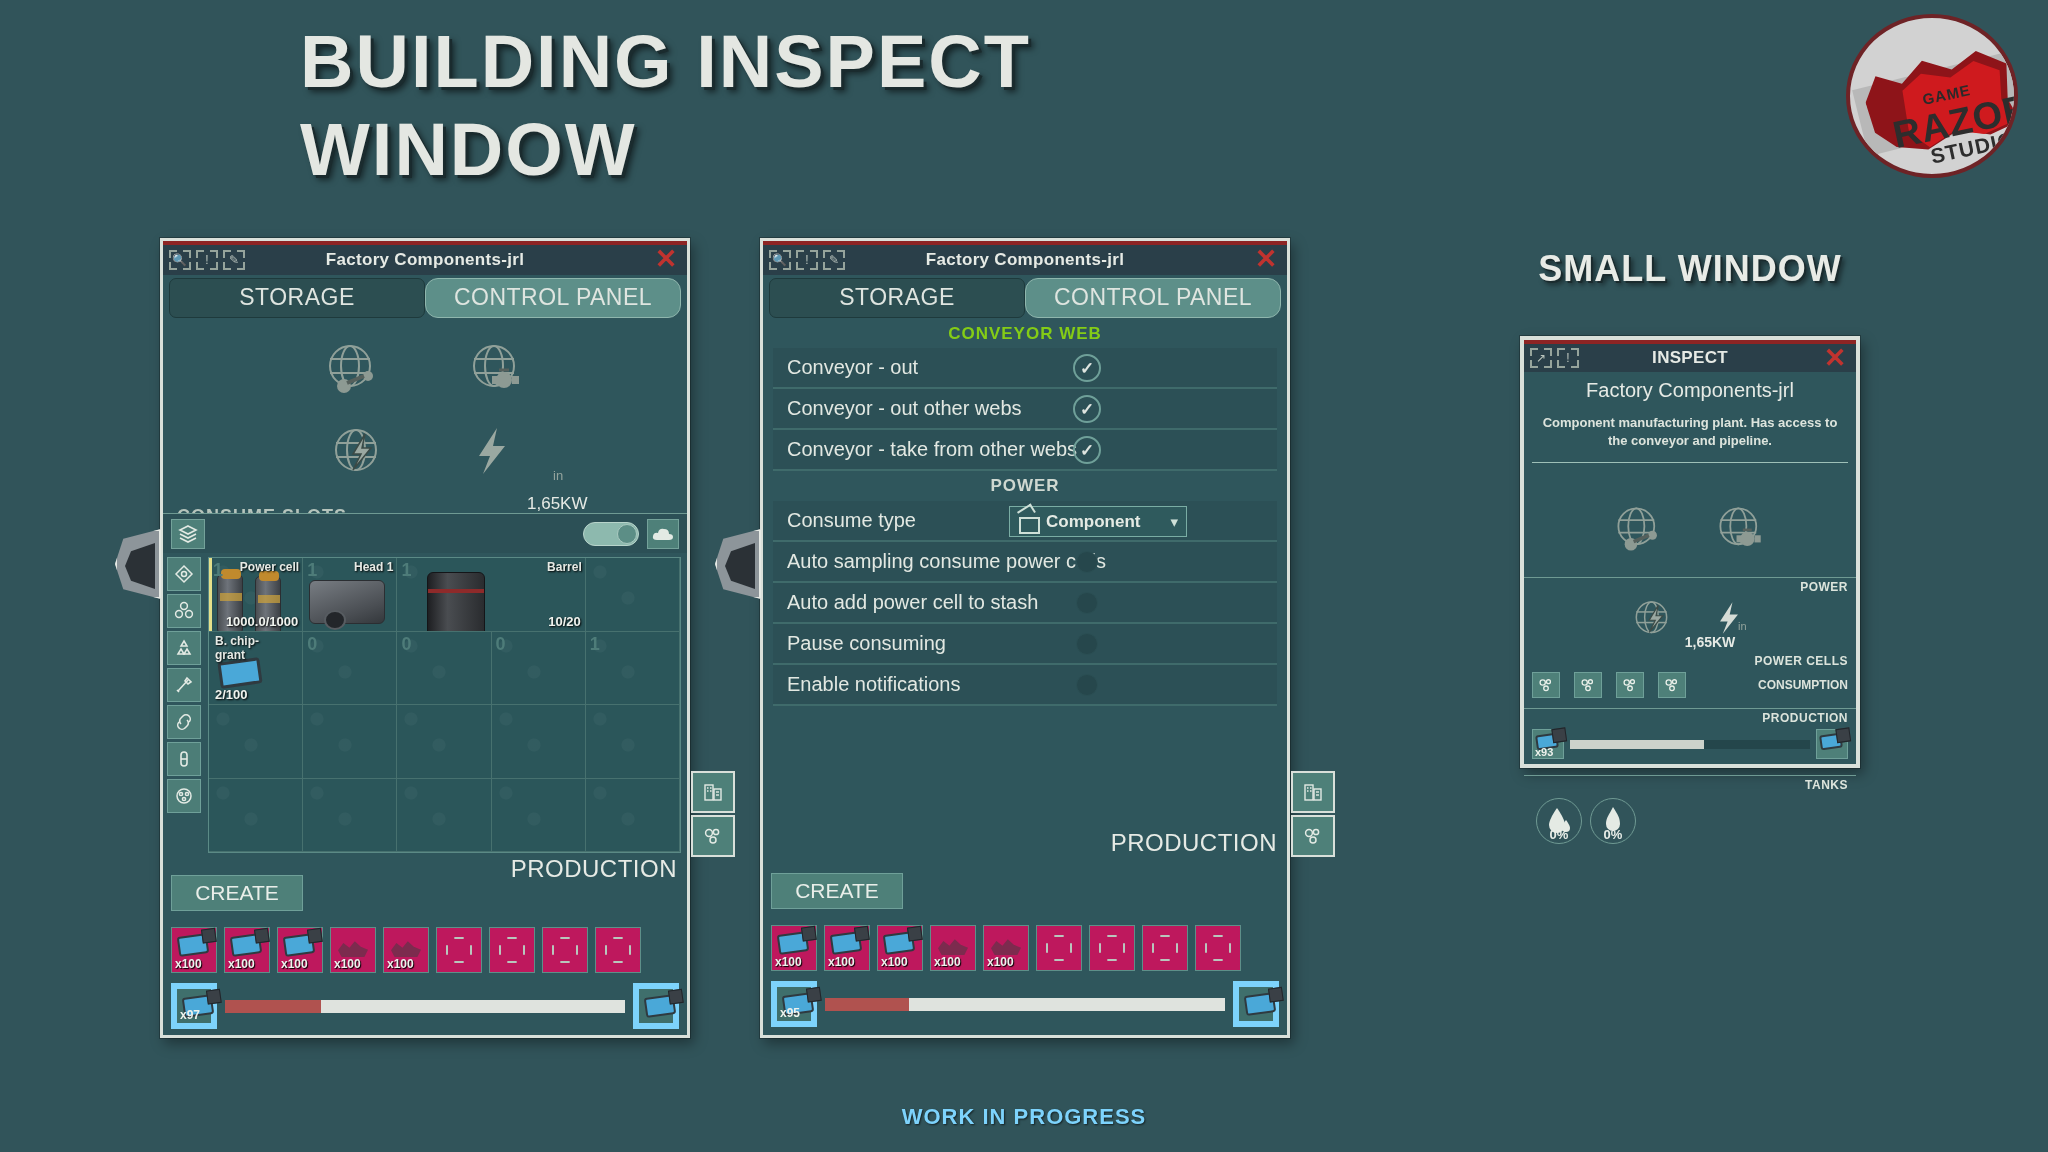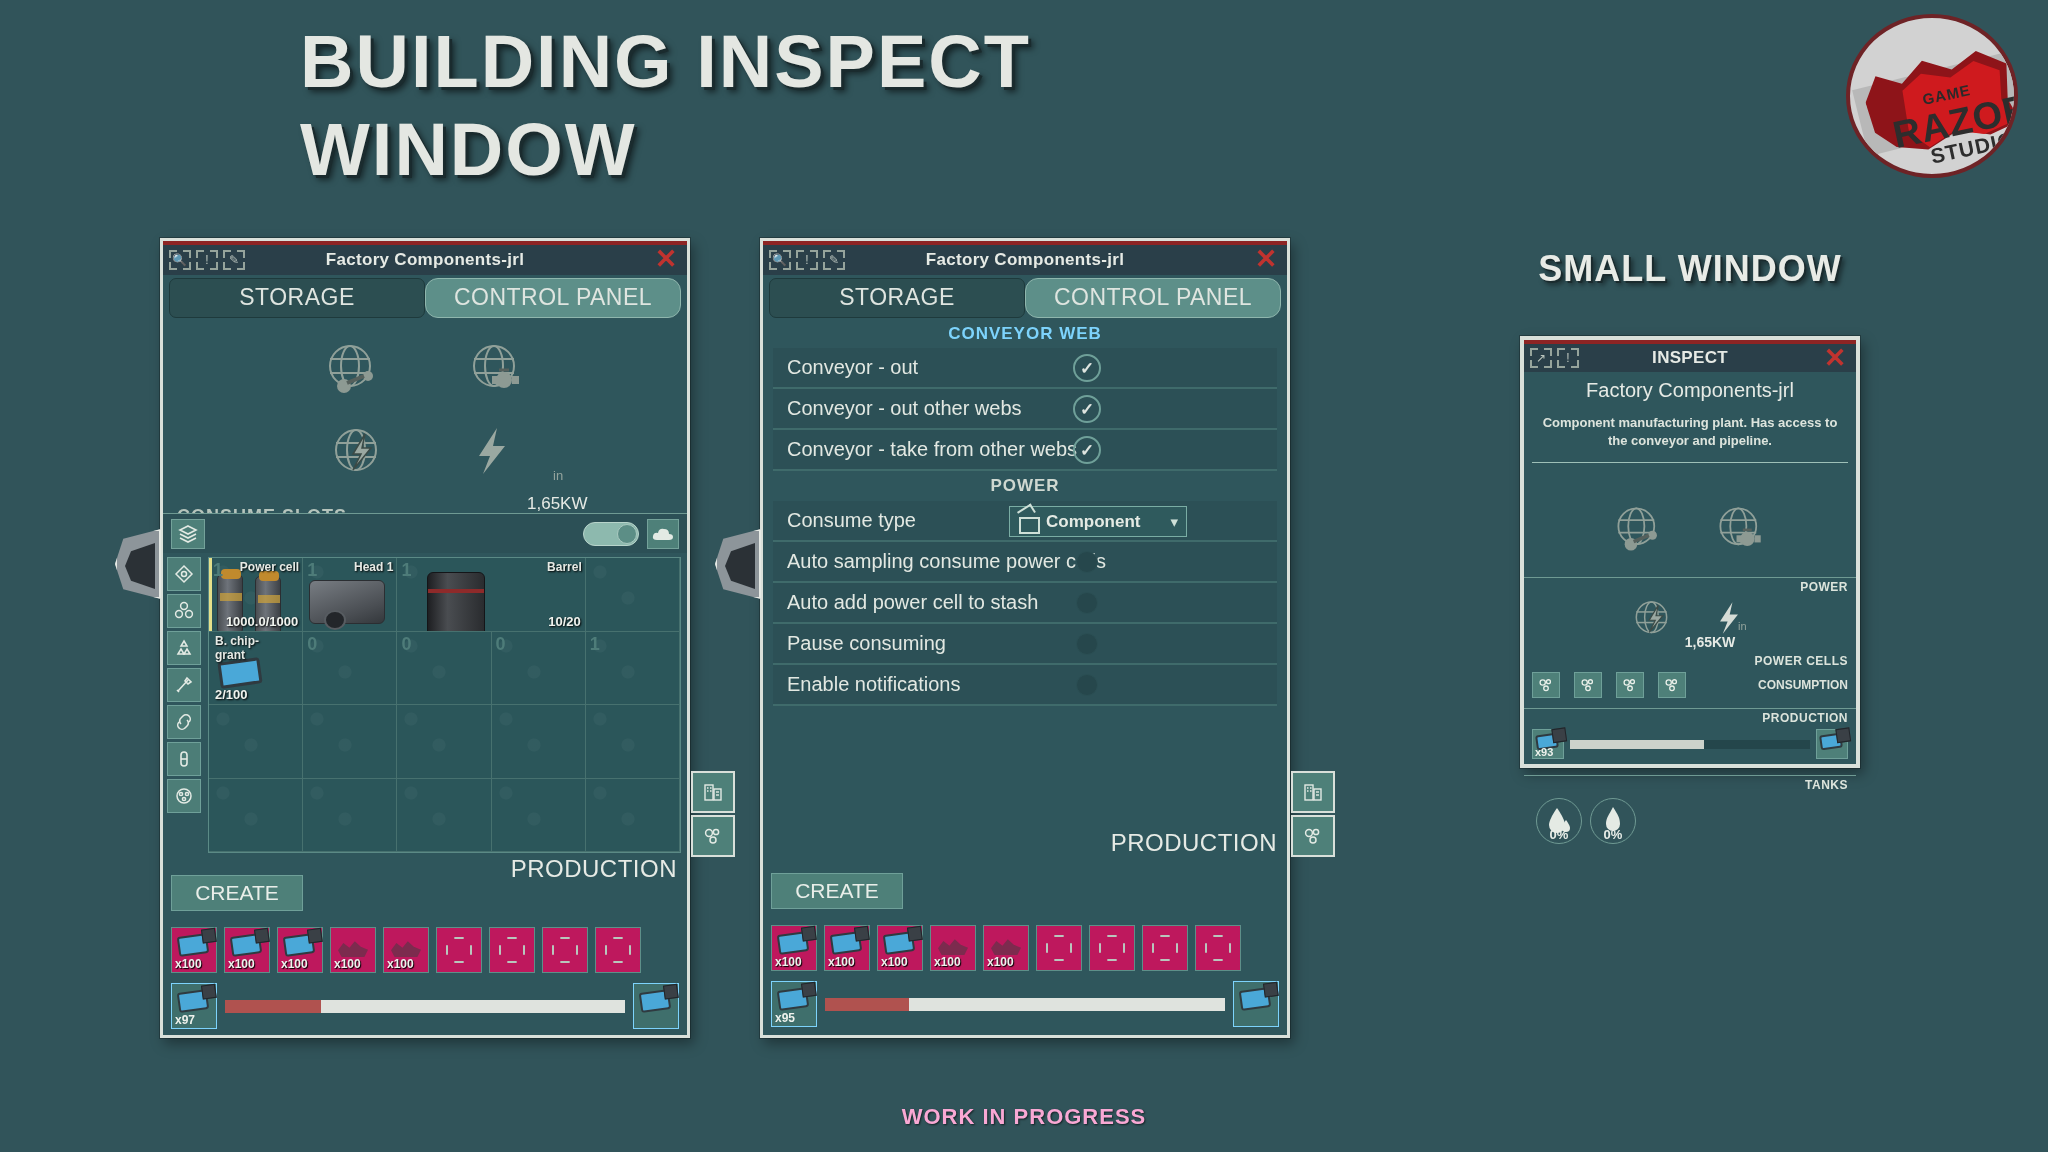--- a/index.html
+++ b/index.html
@@ -26,21 +26,21 @@
   .small-window-title {
     position: absolute; left: 1520px; top: 248px; width: 340px;
     text-align:center;
     font-size: 36px; font-weight: bold; letter-spacing:1px;
     color: #e8ebe6;
     text-shadow: 2px 2px 0 #1a2b2e, 4px 4px 5px rgba(0,0,0,.5);
   }
 
   .wip {
     position:absolute; left:0; top:1104px; width:2048px; text-align:center;
-    font-size:22px; font-weight:bold; letter-spacing:1px; color:#f9a8d4;
+    font-size:22px; font-weight:bold; letter-spacing:1px; color:#7dd3fc;
     text-shadow:1px 1px 2px rgba(0,0,0,.6);
   }
 
   
   .logo {
     position:absolute; left:1846px; top:14px; width:172px; height:164px;
     border-radius:50%;
     background:#d2d2d2;
     border:4px solid #6e2326;
     overflow:hidden;
@@ -254,21 +254,21 @@
   .item-gun::after {
     content:''; position:absolute; right:-11px; top:-6px; width:12px; height:12px;
     background:#3a4046; border:1px solid #20252a;
   }
   .item-ore {
     position:absolute; left:7px; top:12px; width:30px; height:17px;
     background:#7c2b4e; border-radius:4px;
     clip-path: polygon(0 60%, 18% 18%, 38% 46%, 56% 8%, 76% 40%, 100% 58%, 88% 100%, 12% 100%);
   }
   .prog-row { display:flex; align-items:center; gap:8px; margin-top:10px; }
-  .prog-slot { width:46px; height:46px; background:#3f6f6c; border:1px solid #7dd3fc; position:relative; }
+  .prog-slot { width:46px; height:46px; background:#3f6f6c; border:6px solid #7dd3fc; position:relative; }
   .prog-bar {
     flex:1; height:13px; background:#dfe3de; position:relative; overflow:hidden;
   }
   .prog-bar .fill { position:absolute; left:0; top:0; bottom:0; background:#b0524f; }
 
   
   .arrow-handle {
     position:absolute; width:46px; height:70px;
     background:#8d959a; border:2px solid #e6eae5;
     clip-path: polygon(100% 0, 100% 100%, 18% 86%, 0 50%, 18% 14%);
@@ -284,21 +284,21 @@
     display:flex; flex-direction:column; gap:2px;
   }
   .side-btn {
     width:44px; height:42px; background:#4e8079; border:2px solid #d9e0da;
     display:flex; align-items:center; justify-content:center; cursor:pointer;
   }
 
   
   .w2 { left:760px; top:238px; width:530px; height:800px; }
   .cp-head {
-    text-align:center; font-size:17px; font-weight:bold; color:#7dd3fc;
+    text-align:center; font-size:17px; font-weight:bold; color:#84cc16;
     letter-spacing:1px; padding:6px 0 4px 0;
   }
   .cp-rows { padding:0 10px; }
   .cp-row {
     height:41px; background:#2c5056; border-bottom:2px solid #3f6b6b;
     display:flex; align-items:center; padding:0 14px;
     position:relative;
   }
   .cp-row .lbl { font-size:20px; color:#e2e8e2; flex:1; }
   .chk {

